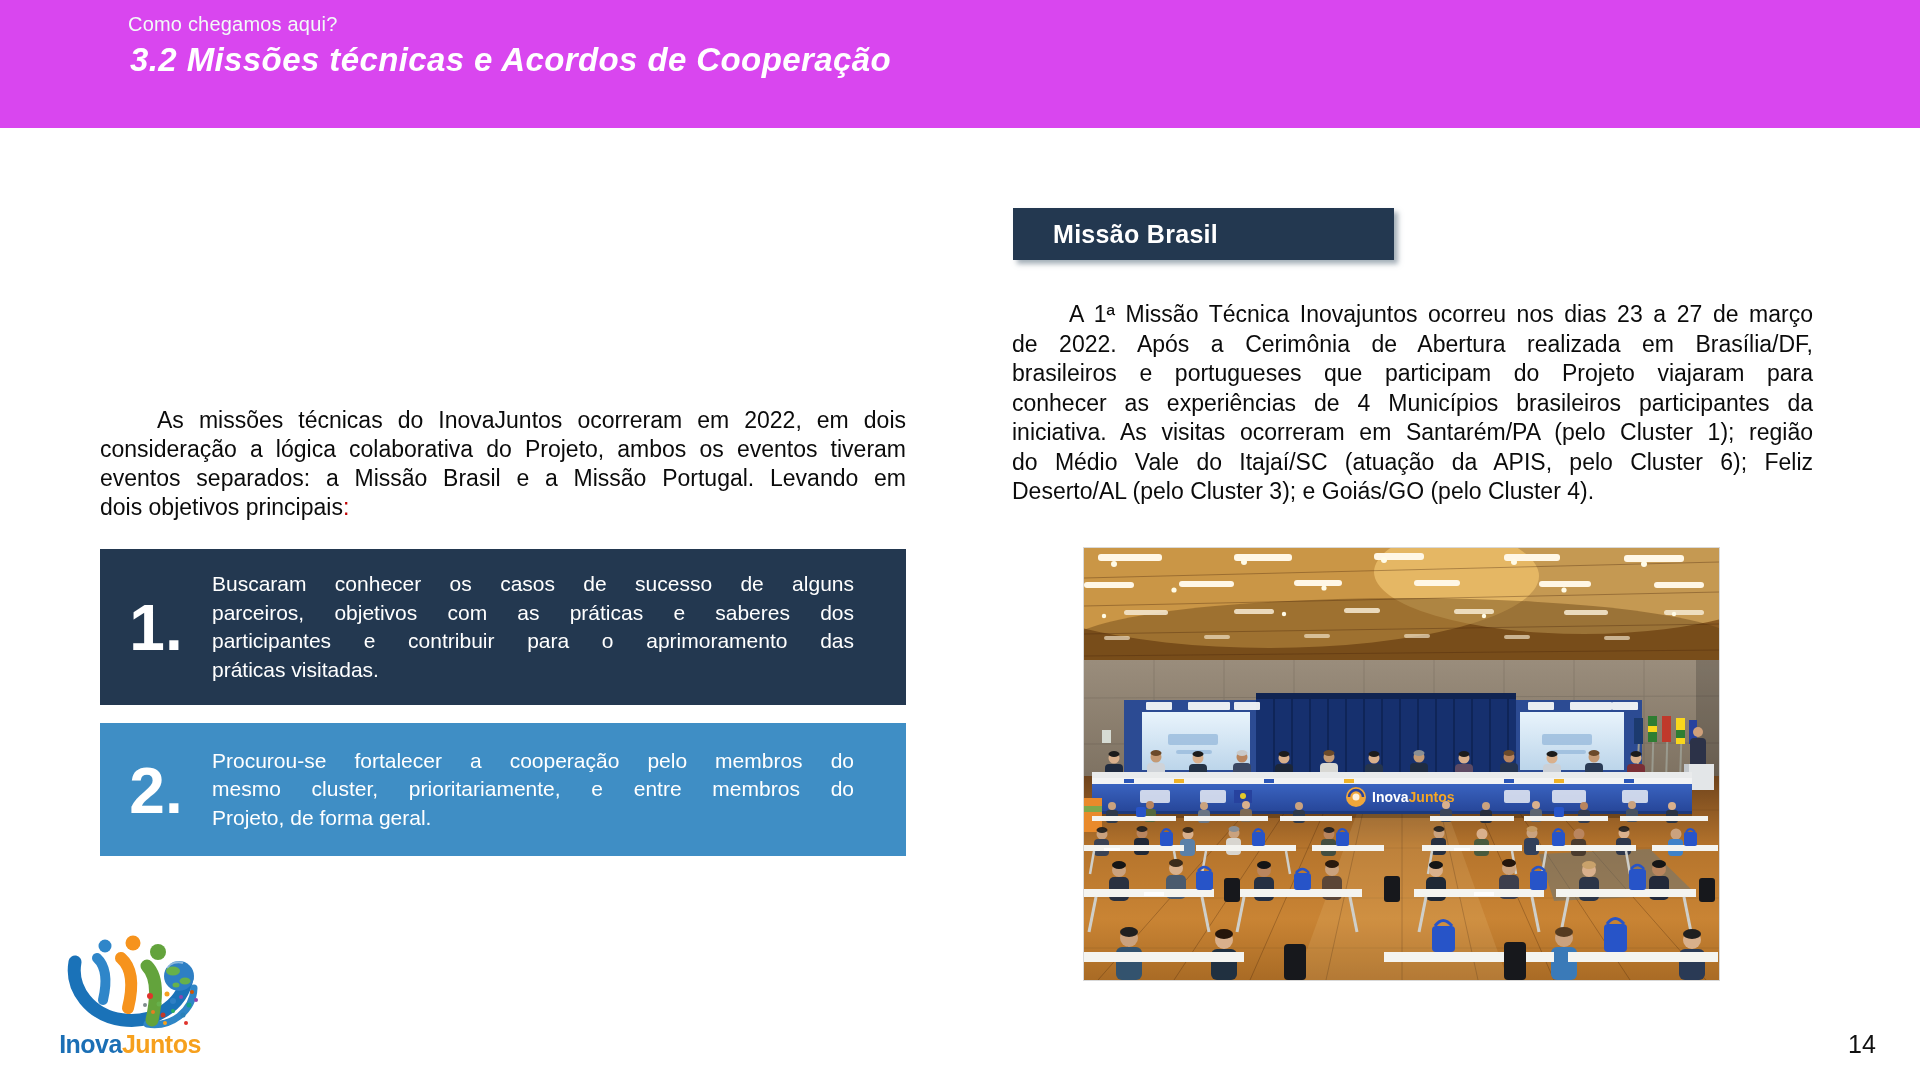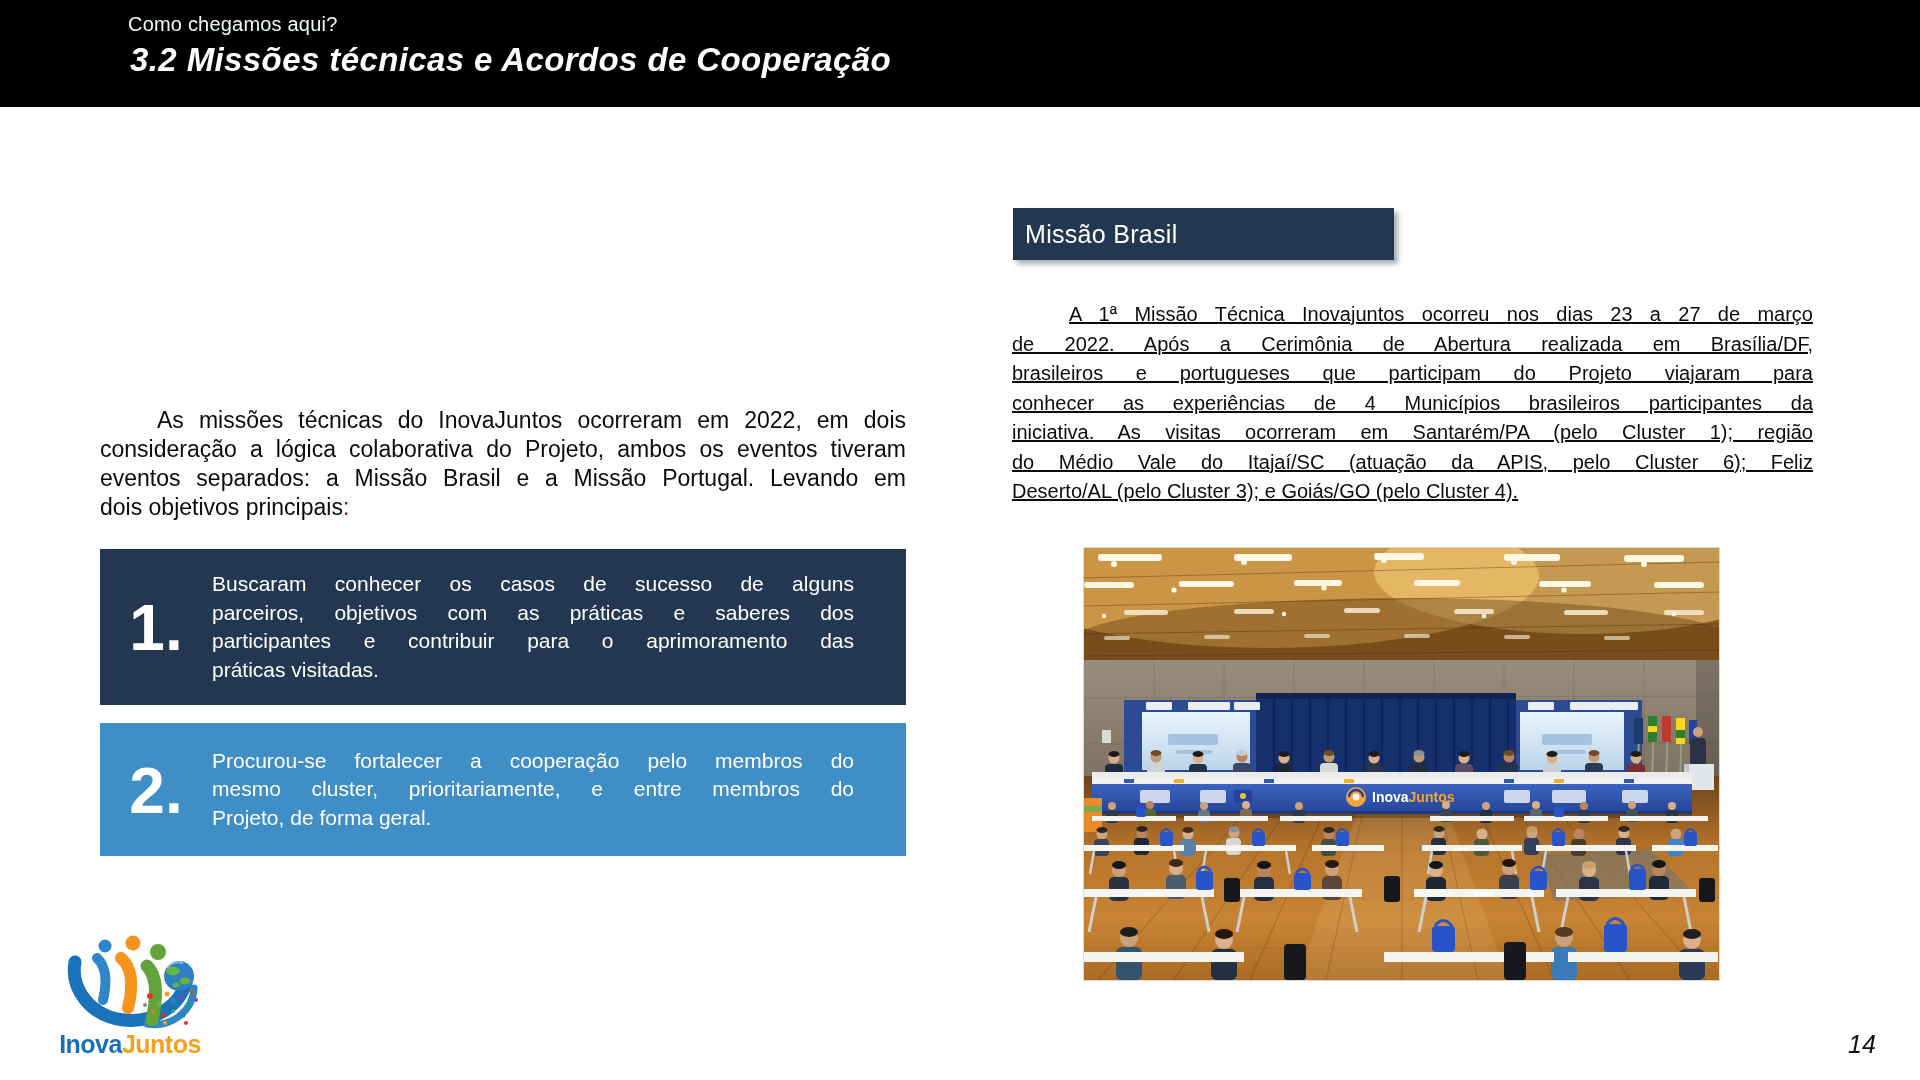--- a/index.html
+++ b/index.html
@@ -1,20 +1,20 @@
 <!DOCTYPE html>
 <html><head>
 <meta charset="utf-8">
 <style>
   html,body{margin:0;padding:0;background:#ffffff;width:1920px;height:1080px;overflow:hidden;
     font-family:"Liberation Sans",sans-serif;-webkit-font-smoothing:antialiased;}
   .slide{position:absolute;left:0;top:0;width:1920px;height:1080px;background:#ffffff;}
 
   
-  .header{position:absolute;left:0;top:0;width:1920px;height:107px;background:#000000;}
+  .header{position:absolute;left:0;top:0;width:1920px;height:128px;background:#d946ef;}
   .eyebrow{position:absolute;left:128px;top:13px;font-size:20px;color:#f2fbf7;letter-spacing:.2px;}
   .title{position:absolute;left:130px;top:41px;font-size:33px;font-weight:bold;color:#ffffff;letter-spacing:.4px;font-style:italic;}
 
   
   .jline{text-align:justify;text-align-last:justify;white-space:normal;}
   .jline.last{text-align-last:left;}
   .indent-first .jline:first-child{text-indent:57px;}
 
   
   .intro{position:absolute;left:100px;top:406px;width:806px;font-size:23px;line-height:29px;color:#0b0b0b;}
@@ -22,32 +22,32 @@
 
   .numbox{position:absolute;left:100px;width:806px;display:flex;align-items:center;color:#ffffff;}
   .numbox.navy{top:549px;height:156px;background:#233850;}
   .numbox.blue{top:723px;height:133px;background:#3F8EC5;}
   .numbox .num{flex:0 0 112px;text-align:center;font-size:64px;font-weight:bold;line-height:1;padding-top:2px;}
   .numbox .ntext{flex:1;padding-right:52px;font-size:21px;line-height:28.5px;}
 
   
   .tagbox{position:absolute;left:1013px;top:208px;width:381px;height:52px;background:#233850;
     box-shadow:4px 4px 5px rgba(90,110,125,.55);}
-  .tagbox span{position:absolute;left:12px;top:0;line-height:52px;font-size:25px;font-weight:normal;color:#ffffff;letter-spacing:.3px;}
-  .missao{position:absolute;left:1012px;top:300px;width:801px;font-size:20px;line-height:29.5px;color:#0b0b0b;text-decoration:underline;}
+  .tagbox span{position:absolute;left:40px;top:0;line-height:52px;font-size:25px;font-weight:bold;color:#ffffff;letter-spacing:.3px;}
+  .missao{position:absolute;left:1012px;top:300px;width:801px;font-size:23px;line-height:29.5px;color:#0b0b0b;}
 
   .photo{position:absolute;left:1083px;top:547px;width:635px;height:432px;border:1px solid #d9d9d9;box-sizing:content-box;background:#7a5a33;}
   .photo svg{display:block;}
 
   
   .logo{position:absolute;left:50px;top:928px;width:160px;text-align:center;}
   .logoword{font-size:25px;font-weight:bold;letter-spacing:-.5px;margin-top:-6px;}
   .logoword .li{color:#1B6FB5;}
   .logoword .lj{color:#F6A01D;}
-  .pagenum{position:absolute;left:1848px;top:1030px;font-size:25px;color:#111111;font-style:italic;}
+  .pagenum{position:absolute;left:1848px;top:1030px;font-size:25px;color:#111111;}
 </style>
 </head>
 <body>
 
 <div class="slide">
 
   <div class="header">
     <div class="eyebrow">Como chegamos aqui?</div>
     <div class="title">3.2 Missões técnicas e Acordos de Cooperação</div>
   </div>

